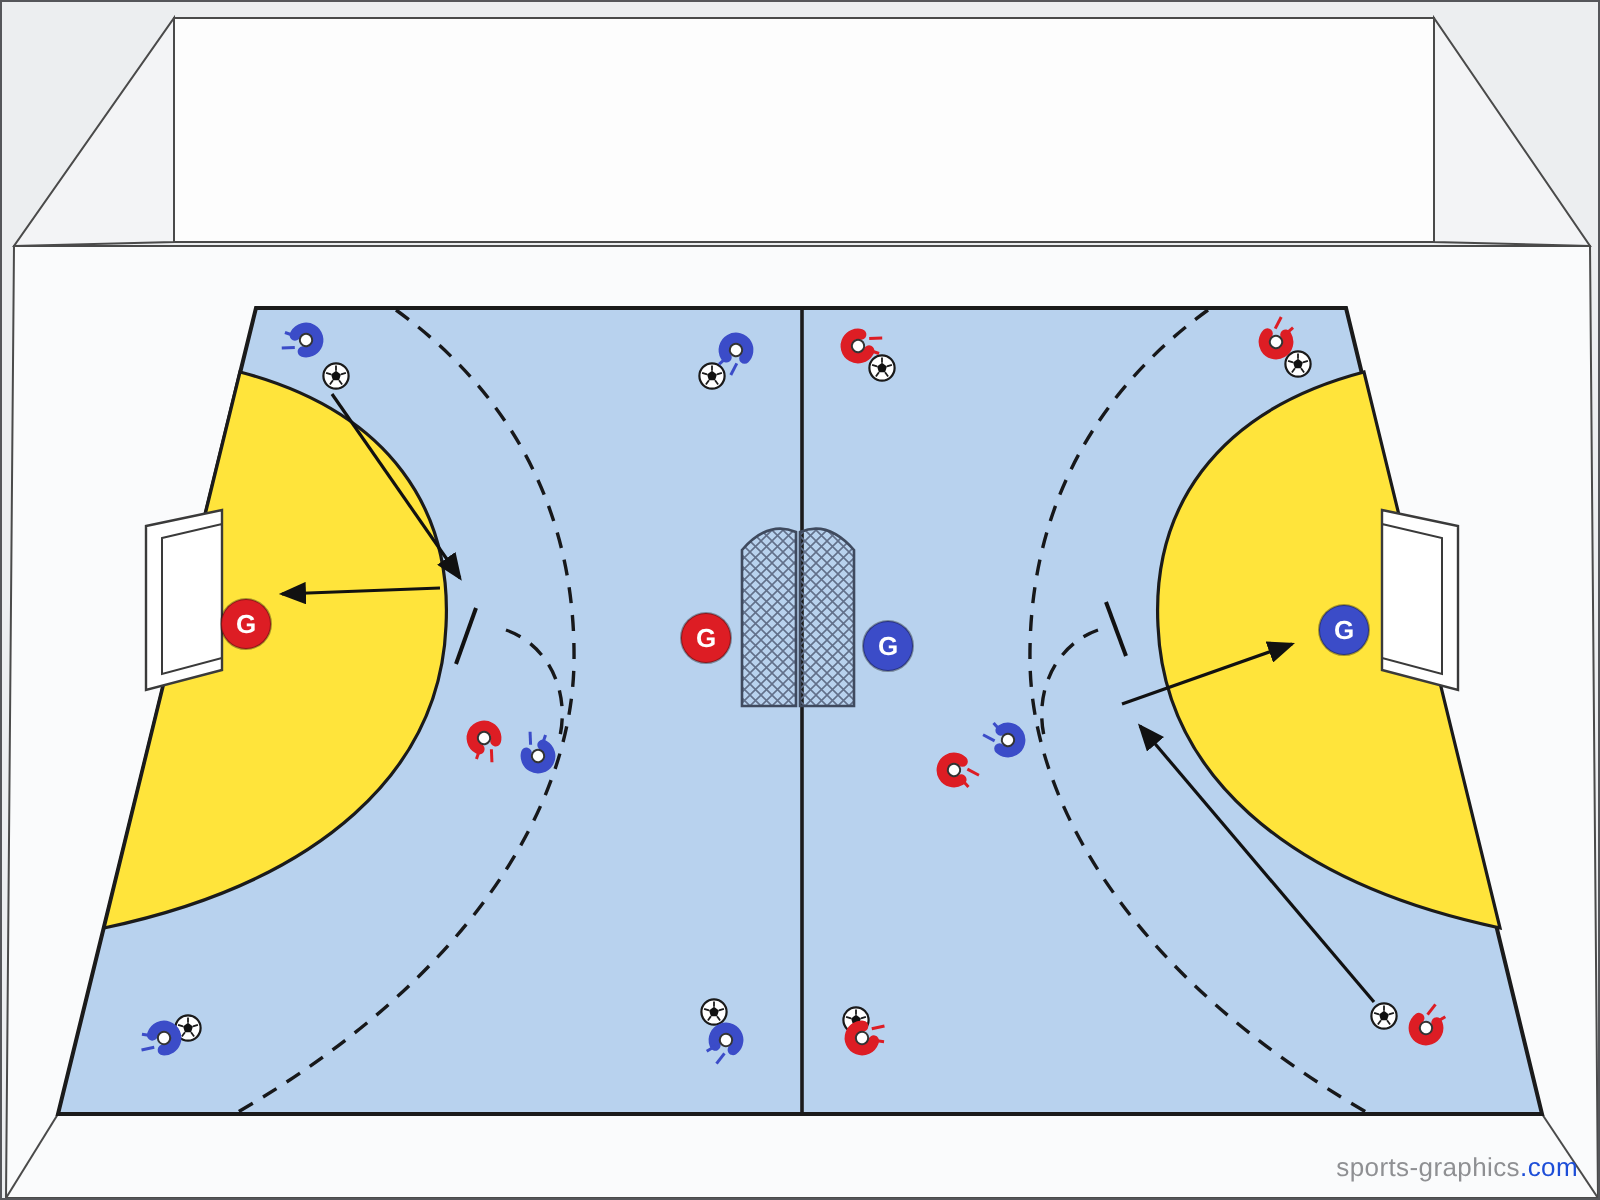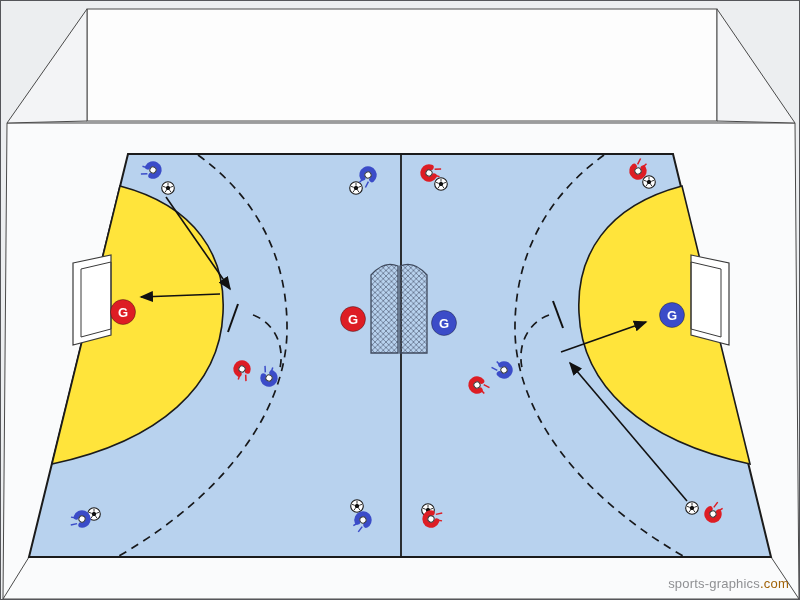--- a/index.html
+++ b/index.html
@@ -20,21 +20,21 @@
   .netpanel{fill:url(#netpat);stroke:#3f4a5e;stroke-width:1.3}
   .dash{fill:none;stroke:#17181a;stroke-width:1.7;stroke-dasharray:8 6}
   .arrow{stroke:#111;stroke-width:1.6}
   .tick{stroke:#111;stroke-width:2}
   .edge{stroke:#4a4a4a;stroke-width:1}
   .gk-label{fill:#fff;font:bold 13px "Liberation Sans",sans-serif;text-anchor:middle}
   .watermark{
     position:absolute;right:10px;bottom:8px;font-size:13px;color:#8f9093;
     letter-spacing:.2px;user-select:none;
   }
-  .watermark .red{color:#a16207}
+  .watermark .red{color:#1d4ed8}
 </style>
 </head>
 <body>
 
 <div class="stage">
   <svg width="800" height="600" viewBox="0 0 800 600">
     <defs>
       <pattern id="netpat" width="5.5" height="5.5" patternUnits="userSpaceOnUse">
         <path d="M0,5.5 L5.5,0 M0,0 L5.5,5.5" stroke="#62708a" stroke-width="0.8" fill="none"></path>
       </pattern>

